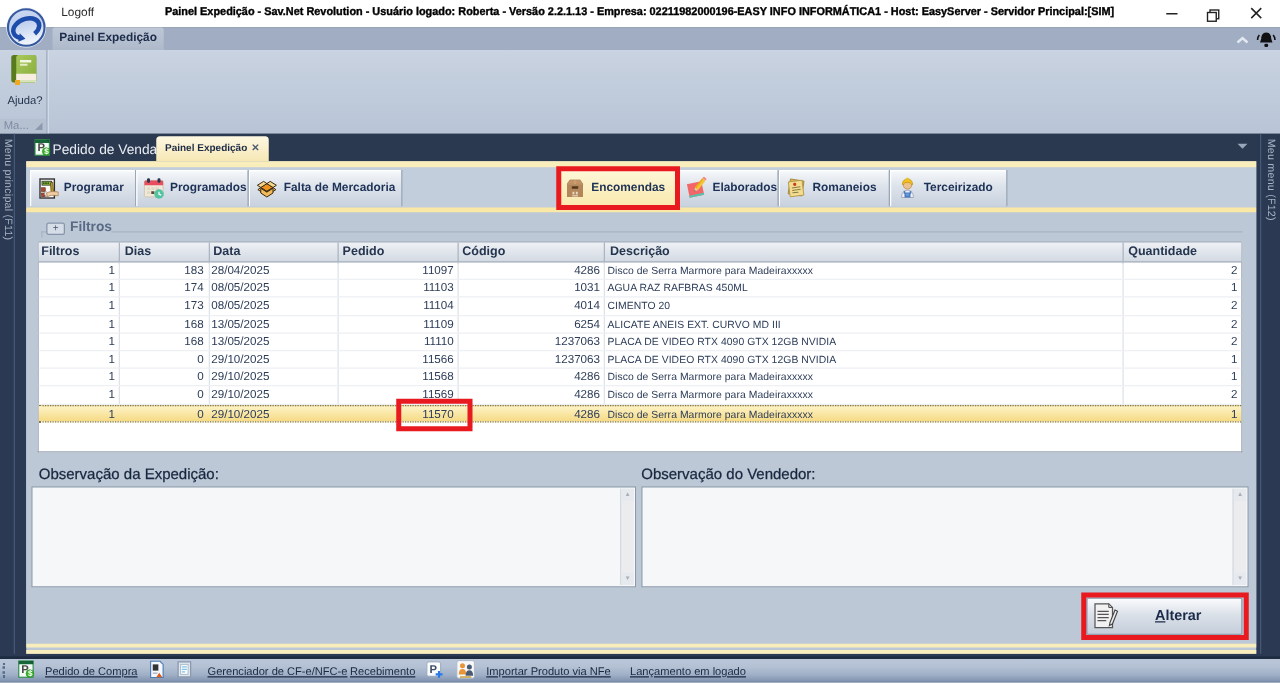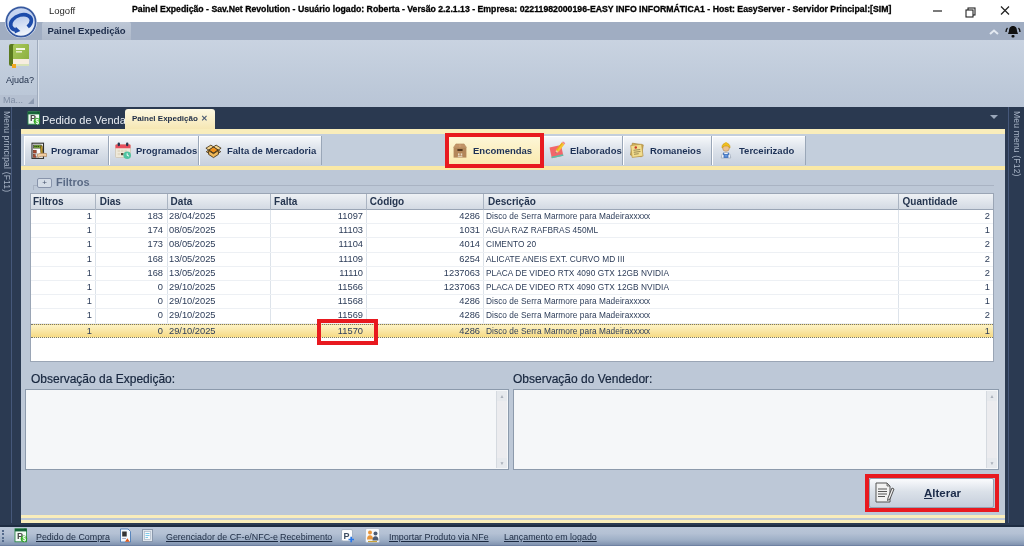--- a/index.html
+++ b/index.html
@@ -255,21 +255,21 @@
       <div class="abs" id="filt-line1"></div>
       <div class="abs" id="filt-line2"></div>
       <div class="abs" id="filt-plus">+</div>
       <div class="abs" id="filt-txt">Filtros</div>
 
       <div class="abs" id="grid">
         <div class="abs" id="ghead">
           <div class="gh" style="left:2px">Filtros</div>
           <div class="gh" style="left:68.8px">Dias</div>
           <div class="gh" style="left:139.6px">Data</div>
-          <div class="gh" style="left:243.1px">Falta</div>
+          <div class="gh" style="left:243.1px">Pedido</div>
           <div class="gh" style="left:338.8px">Código</div>
           <div class="gh" style="left:457px">Descrição</div>
           <div class="gh" style="left:871.6px">Quantidade</div>
           <div class="gcol" style="left:64.4px"></div>
           <div class="gcol" style="left:135.7px"></div>
           <div class="gcol" style="left:239.2px"></div>
           <div class="gcol" style="left:334.9px"></div>
           <div class="gcol" style="left:452.1px"></div>
           <div class="gcol" style="left:866.9px"></div>
         </div>

